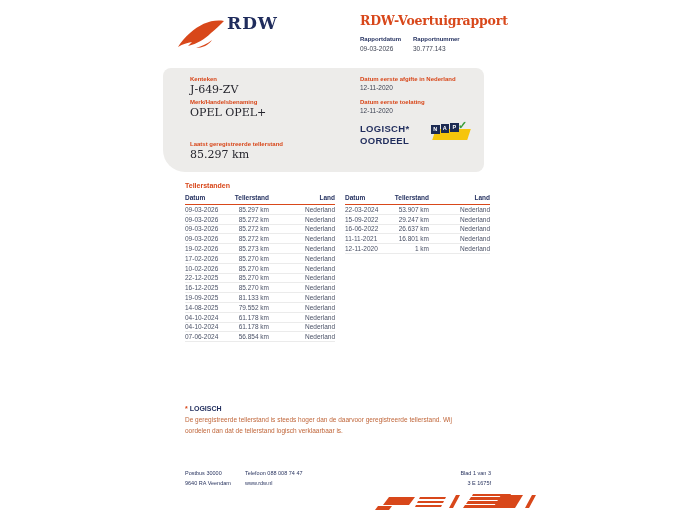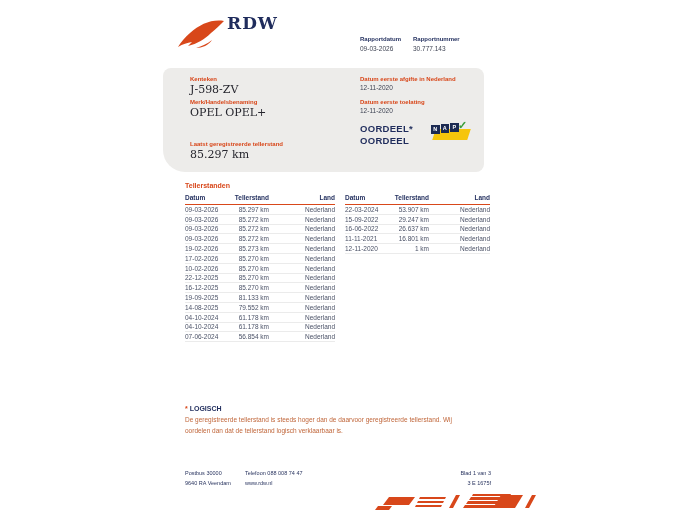--- a/index.html
+++ b/index.html
@@ -75,47 +75,48 @@
 </head>
 <body>
 
 <div class="page">
 
   <svg class="wing" width="46" height="30" viewBox="0 0 46 30">
     <path d="M46,2 C34,0 22,5 12,14 C7,18 3,23 0,28 C5,25 9,24 14,23 L10,27 C19,25 27,20 33,14 C38,10 42,6 46,2 Z"></path>
     <path d="M18,29 C24,27 29,25 34,21 C31,26 24,29 18,29 Z"></path>
   </svg>
   <div class="logo-text">RDW</div>
+  <div class="doc-title">RDW-Voertuigrapport</div>
 
   <div class="report-meta">
     <div>
       <div class="meta-label">Rapportdatum</div>
       <div class="meta-value">09-03-2026</div>
     </div>
     <div>
       <div class="meta-label">Rapportnummer</div>
       <div class="meta-value">30.777.143</div>
     </div>
   </div>
 
   <div class="info-box">
     <div class="lab" style="left:27px;top:8px">Kenteken</div>
-    <div class="val-lg" style="left:27px;top:15px">J-598-ZV</div>
+    <div class="val-lg" style="left:27px;top:15px">J-649-ZV</div>
     <div class="lab" style="left:27px;top:31px">Merk/Handelsbenaming</div>
     <div class="val-lg" style="left:27px;top:38px">OPEL OPEL+</div>
     <div class="lab" style="left:27px;top:73px">Laatst geregistreerde tellerstand</div>
     <div class="val-lg" style="left:27px;top:80px">85.297 km</div>
 
     <div class="lab" style="left:197px;top:8px">Datum eerste afgifte in Nederland</div>
     <div class="val-sm" style="left:197px;top:16px">12-11-2020</div>
     <div class="lab" style="left:197px;top:31px">Datum eerste toelating</div>
     <div class="val-sm" style="left:197px;top:39px">12-11-2020</div>
 
     <div class="oordeel">
-      <div>OORDEEL*</div>
+      <div>LOGISCH*</div>
       <div>OORDEEL</div>
     </div>
 
     <div class="nap">
       <div class="nap-strip"></div>
       <span class="nap-sq n1">N</span>
       <span class="nap-sq n2">A</span>
       <span class="nap-sq n3">P</span>
       <span class="nap-check">✓</span>
     </div>

